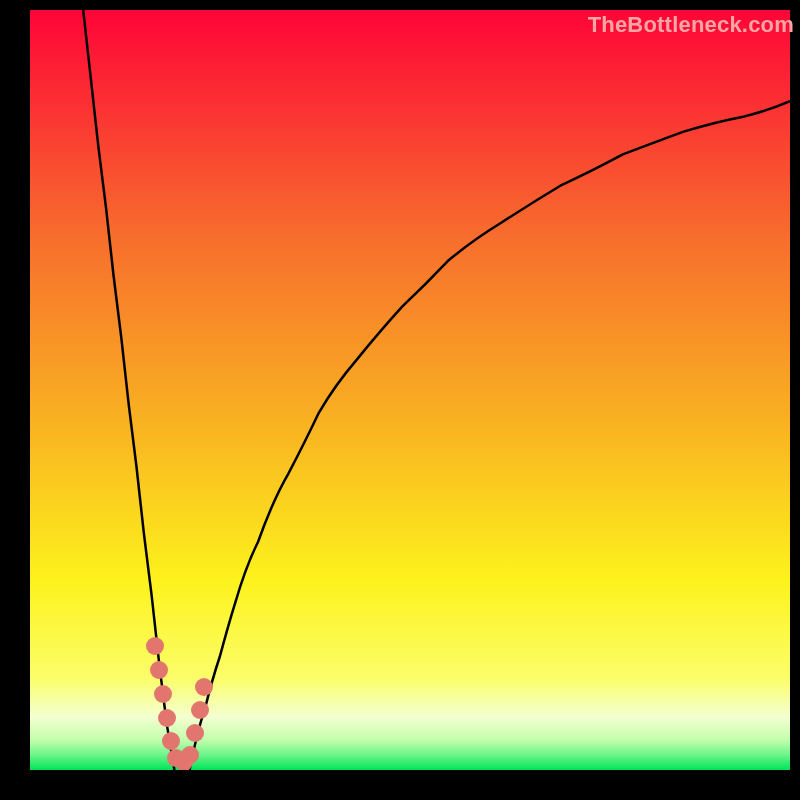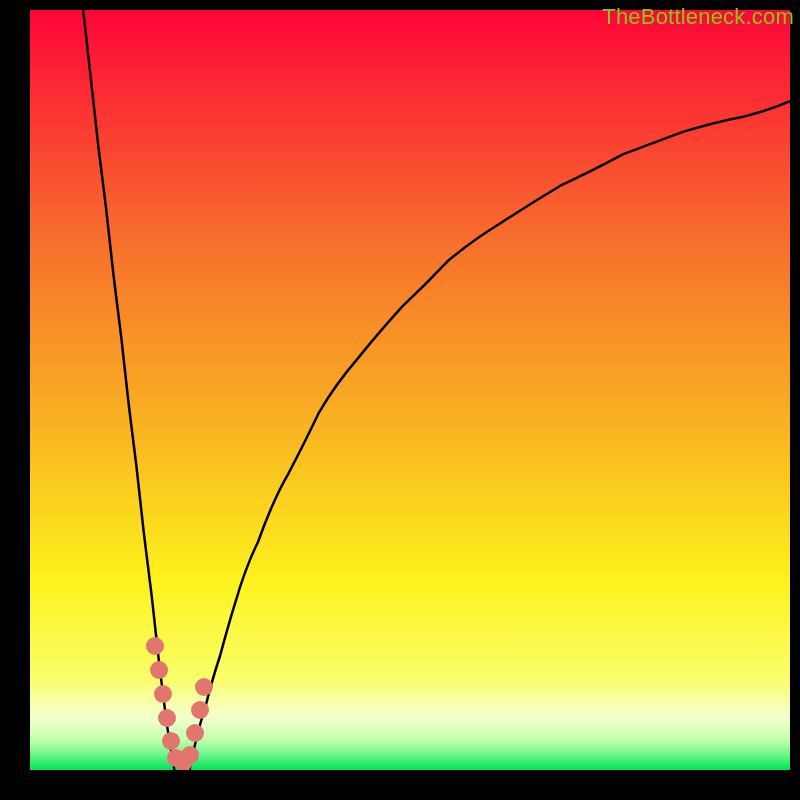--- a/index.html
+++ b/index.html
@@ -25,25 +25,25 @@
     height: 760px;
     overflow: hidden;
   }
   .plot svg {
     display: block;
     width: 100%;
     height: 100%;
   }
   .watermark {
     position: absolute;
-    top: 4px;
+    top: 12px;
     right: 6px;
     font-size: 22px;
-    font-weight: 400;
-    color: #84cc16;
+    font-weight: 700;
+    color: #fca5a5;
     letter-spacing: 0.2px;
     user-select: none;
   }
 </style>
 </head>
 <body>
 
 <div class="frame">
 
   <div class="plot">

